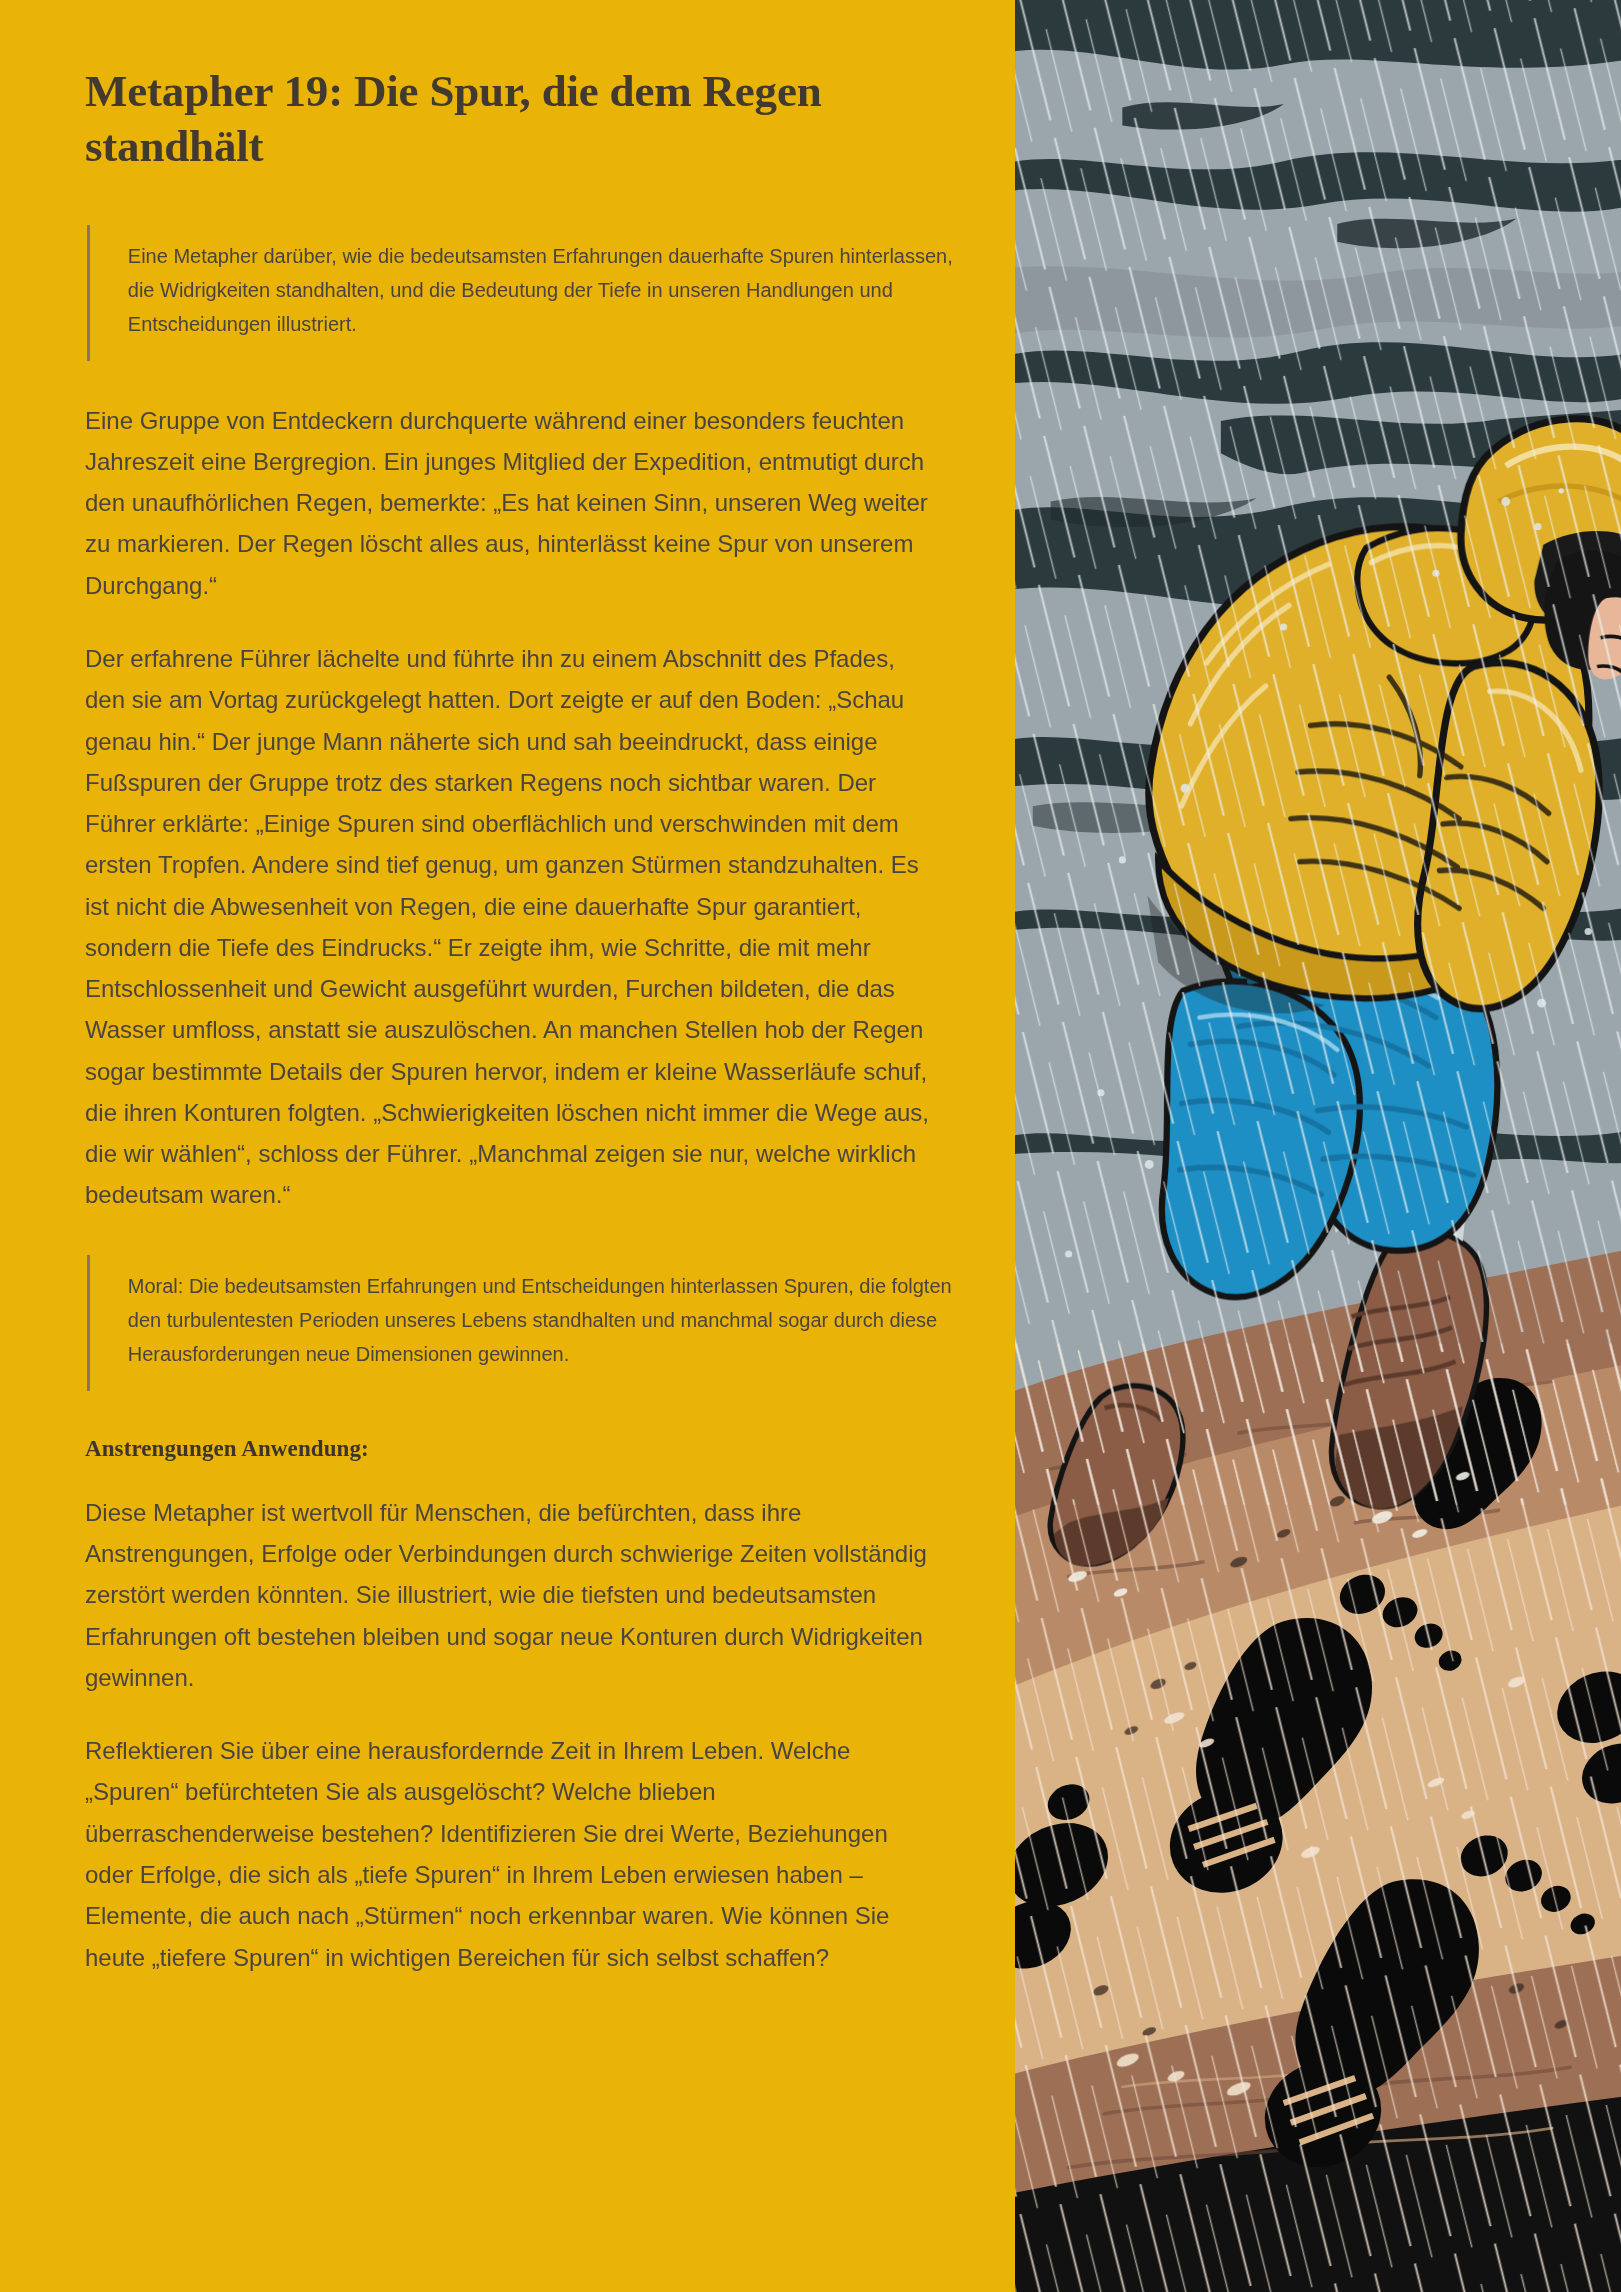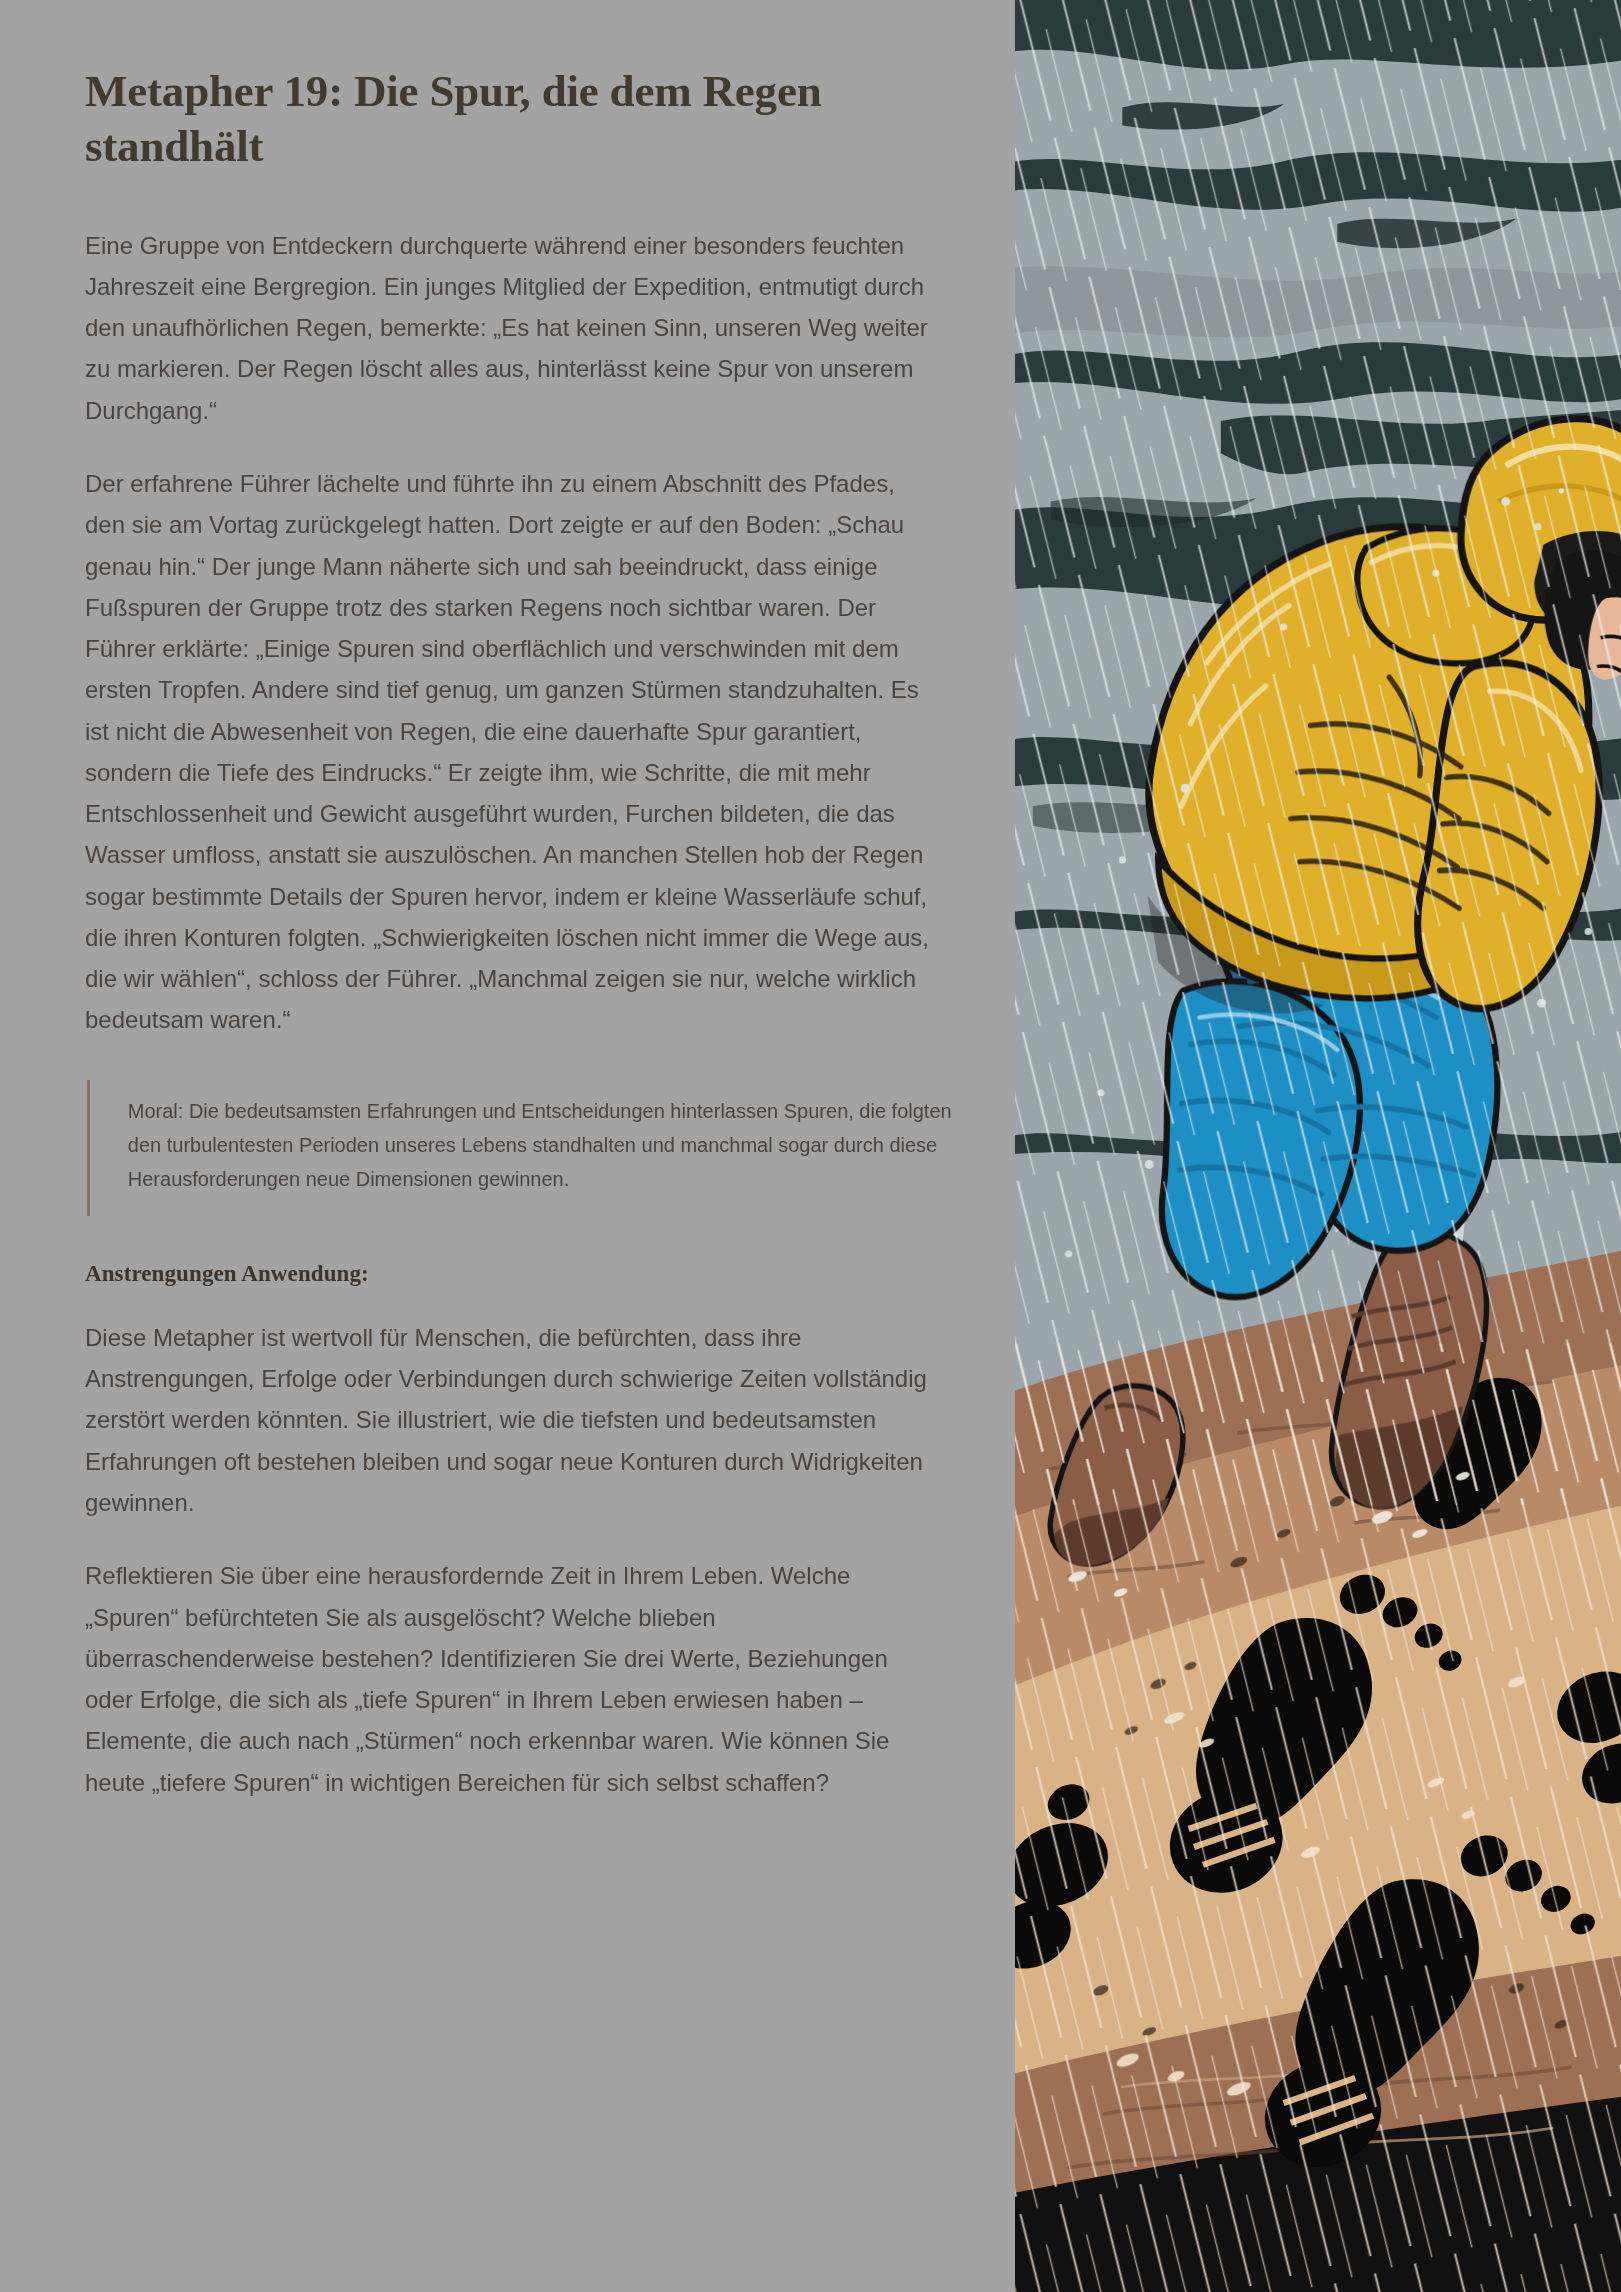--- a/index.html
+++ b/index.html
@@ -18,21 +18,21 @@
     height: 2293px;
     display: flex;
     background: #fffef9;
     overflow: hidden;
   }
 
   
   .text-column {
     width: 1015px;
     height: 2293px;
-    background: #a3a3a3;
+    background: #eab308;
     padding: 64px 54px 36px 85px;
     position: relative;
   }
 
   .doc-title {
     font-family: "Liberation Serif", serif;
     font-weight: bold;
     font-size: 45px;
     line-height: 1.23;
     color: #423a2e;
@@ -89,20 +89,23 @@
 </style>
 </head>
 <body>
 
 <div class="page">
 
   <div class="text-column">
 
     <h1 class="doc-title">Metapher 19: Die Spur, die dem Regen standhält</h1>
 
+    <blockquote class="blockquote">
+      <p>Eine Metapher darüber, wie die bedeutsamsten Erfahrungen dauerhafte Spuren hinterlassen, die Widrigkeiten standhalten, und die Bedeutung der Tiefe in unseren Handlungen und Entscheidungen illustriert.</p>
+    </blockquote>
 
     <p class="body-par">Eine Gruppe von Entdeckern durchquerte während einer besonders feuchten Jahreszeit eine Bergregion. Ein junges Mitglied der Expedition, entmutigt durch den unaufhörlichen Regen, bemerkte: „Es hat keinen Sinn, unseren Weg weiter zu markieren. Der Regen löscht alles aus, hinterlässt keine Spur von unserem Durchgang.“</p>
 
     <p class="body-par">Der erfahrene Führer lächelte und führte ihn zu einem Abschnitt des Pfades, den sie am Vortag zurückgelegt hatten. Dort zeigte er auf den Boden: „Schau genau hin.“ Der junge Mann näherte sich und sah beeindruckt, dass einige Fußspuren der Gruppe trotz des starken Regens noch sichtbar waren. Der Führer erklärte: „Einige Spuren sind oberflächlich und verschwinden mit dem ersten Tropfen. Andere sind tief genug, um ganzen Stürmen standzuhalten. Es ist nicht die Abwesenheit von Regen, die eine dauerhafte Spur garantiert, sondern die Tiefe des Eindrucks.“ Er zeigte ihm, wie Schritte, die mit mehr Entschlossenheit und Gewicht ausgeführt wurden, Furchen bildeten, die das Wasser umfloss, anstatt sie auszulöschen. An manchen Stellen hob der Regen sogar bestimmte Details der Spuren hervor, indem er kleine Wasserläufe schuf, die ihren Konturen folgten. „Schwierigkeiten löschen nicht immer die Wege aus, die wir wählen“, schloss der Führer. „Manchmal zeigen sie nur, welche wirklich bedeutsam waren.“</p>
 
     <div class="spacer-sm"></div>
 
     <blockquote class="blockquote">
       <p>Moral: Die bedeutsamsten Erfahrungen und Entscheidungen hinterlassen Spuren, die folgten den turbulentesten Perioden unseres Lebens standhalten und manchmal sogar durch diese Herausforderungen neue Dimensionen gewinnen.</p>
     </blockquote>

